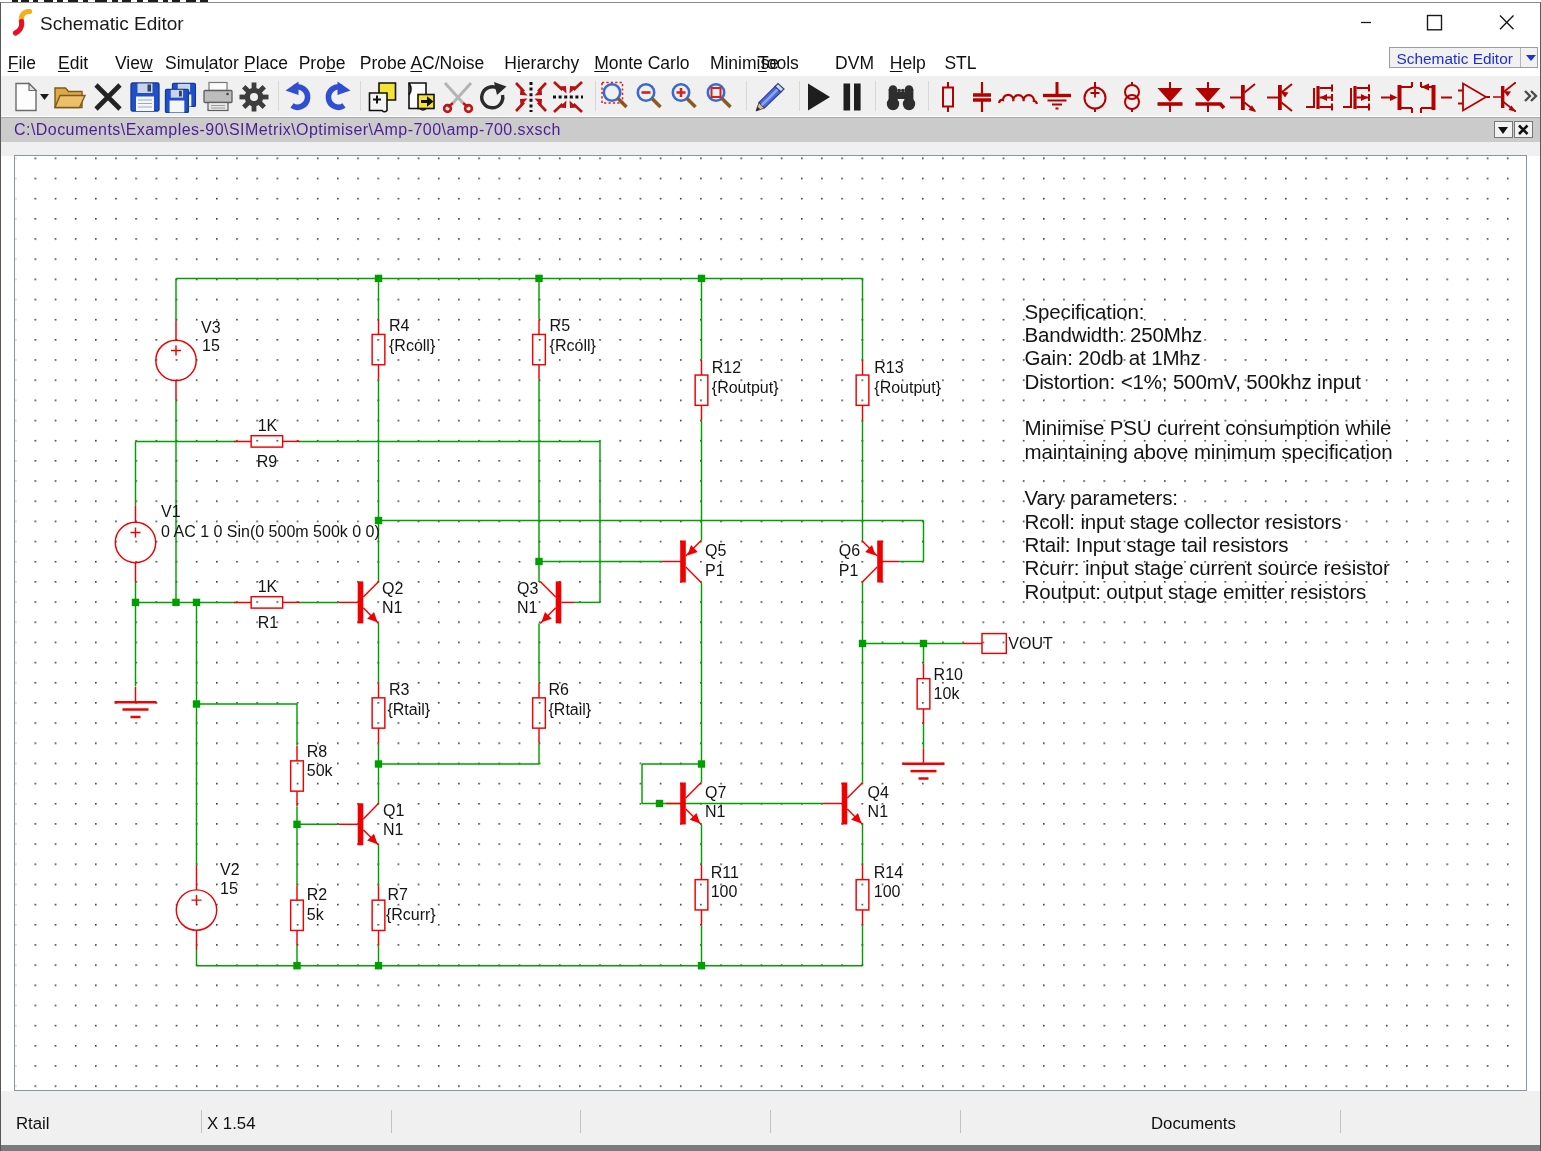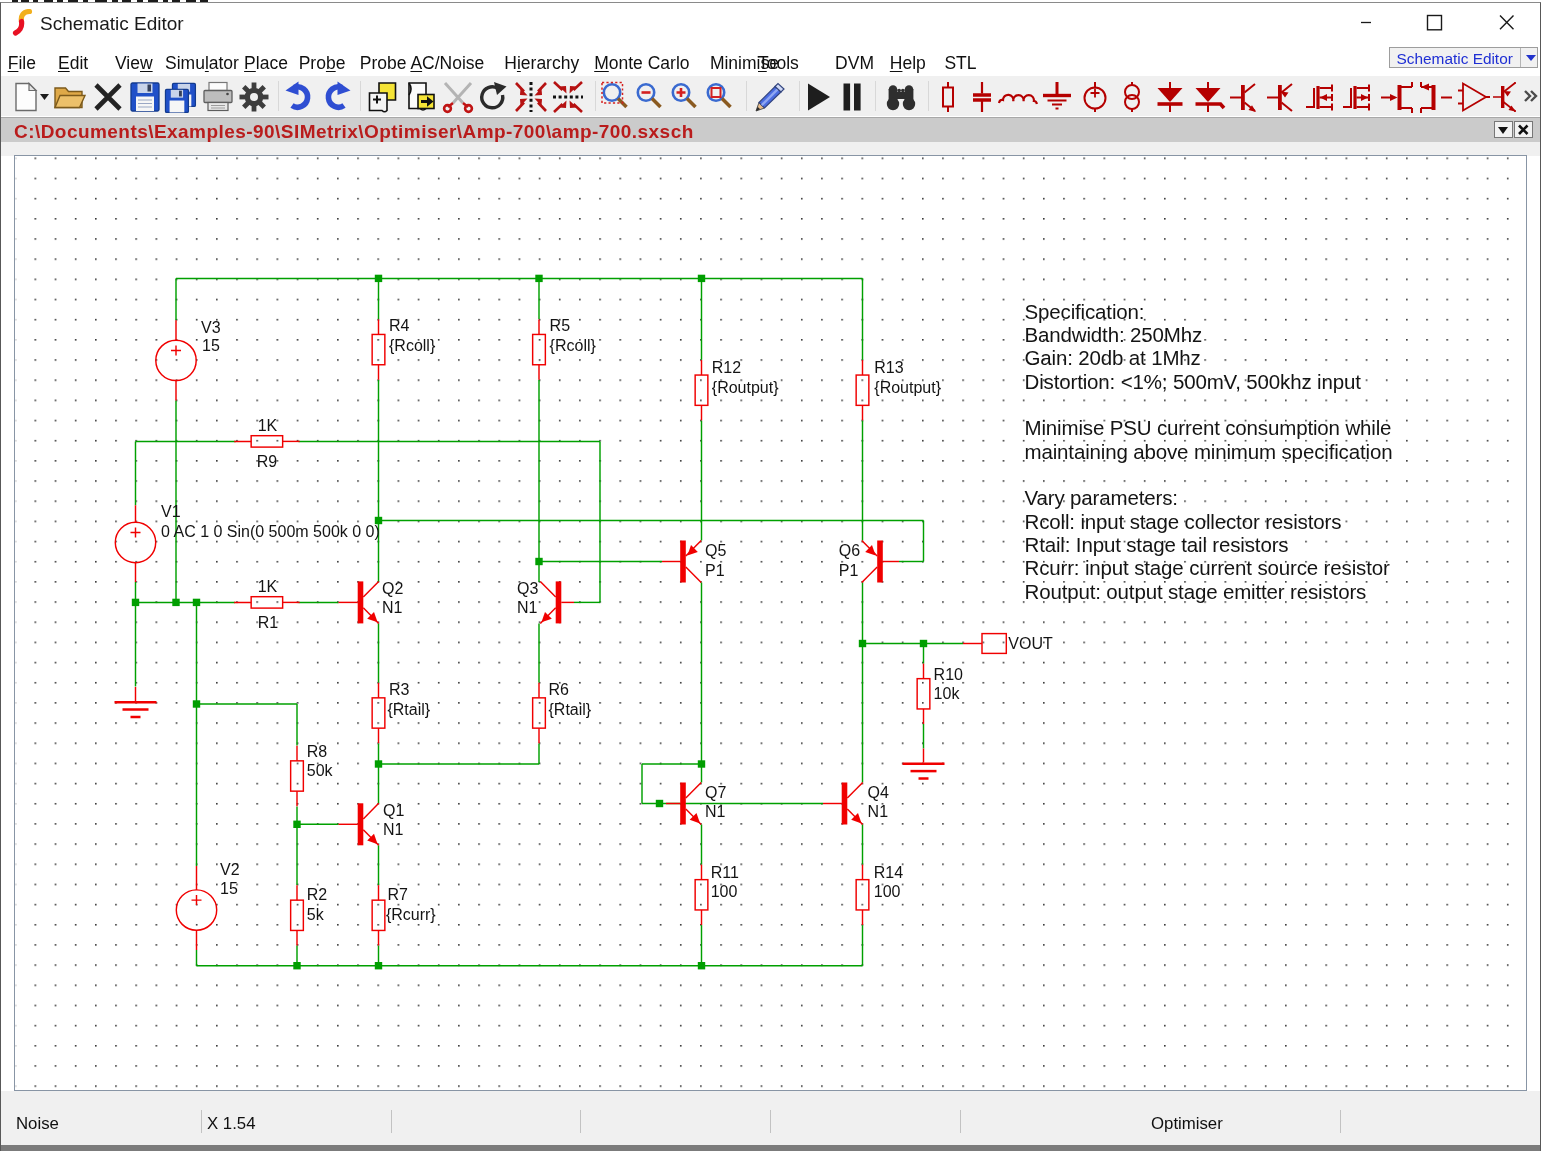--- a/index.html
+++ b/index.html
@@ -336,21 +336,21 @@
     </g>
 <rect x="10" y="6" width="3.4" height="22" fill="#b50000"></rect>
     <path d="M12.8,11 L20,11.5 L16.5,16.5 z" fill="#b50000"></path>
     <path d="M24.5,31.5 L17.5,30 L20.5,25.5 z" fill="#b50000"></path>
   </svg>
 <svg class="ti" style="left:1523.0px;top:81px" width="18" height="34" viewBox="0 0 18 34">
     <path d="M2,10 L7,15 L2,20 M8,10 L13,15 L8,20" fill="none" stroke="#4b4b4b" stroke-width="2.4"></path>
   </svg>
 
 <div class="abs" style="left:1px;top:116.5px;width:1539px;height:25px;background:#cbcbcb;border-top:1px solid #a8a8a8">
-  <div class="abs" style="left:13px;top:3px;font-size:19px;font-weight:bold;color:#b91c1c;white-space:pre;letter-spacing:0.45px">C:\Documents\Examples-90\SIMetrix\Optimiser\Amp-700\amp-700.sxsch</div>
+  <div class="abs" style="left:13px;top:3px;font-size:16px;font-weight:normal;color:#4c1d95;white-space:pre;letter-spacing:0.45px">C:\Documents\Examples-90\SIMetrix\Optimiser\Amp-700\amp-700.sxsch</div>
 </div>
 <div class="abs" style="left:1493.8px;top:120.5px;width:19px;height:17.8px;background:#f2f2f2;border:1px solid #777">
   <div class="abs" style="left:3.5px;top:5px;width:0;height:0;border-left:5.5px solid transparent;border-right:5.5px solid transparent;border-top:7px solid #111"></div>
 </div>
 <div class="abs" style="left:1514.2px;top:120.5px;width:19px;height:17.8px;background:#f2f2f2;border:1px solid #777">
   <svg width="17" height="16" viewBox="0 0 17 16">
       <path d="M4,3.5 L12.5,12 M12.5,3.5 L4,12" stroke="#111" stroke-width="2.6"></path>
     </svg>
 </div>
 
@@ -601,16 +601,16 @@
   </g>
 </svg>
 
 <div class="abs" style="left:1px;top:1091px;width:1539px;height:54px;background:#f0f0f0"></div>
 <div class="ssep" style="left:201px"></div>
 <div class="ssep" style="left:390.5px"></div>
 <div class="ssep" style="left:580px"></div>
 <div class="ssep" style="left:770px"></div>
 <div class="ssep" style="left:960px"></div>
 <div class="ssep" style="left:1340px"></div>
-<div class="stxt" style="left:16px">Noise</div>
+<div class="stxt" style="left:16px">Rtail</div>
 <div class="stxt" style="left:207px">X 1.54</div>
-<div class="stxt" style="left:1151px">Optimiser</div>
+<div class="stxt" style="left:1151px">Documents</div>
 <div class="abs" style="left:1px;top:1144.5px;width:1539px;height:6.5px;background:#7b7b7b"></div>
 
 </body></html>

